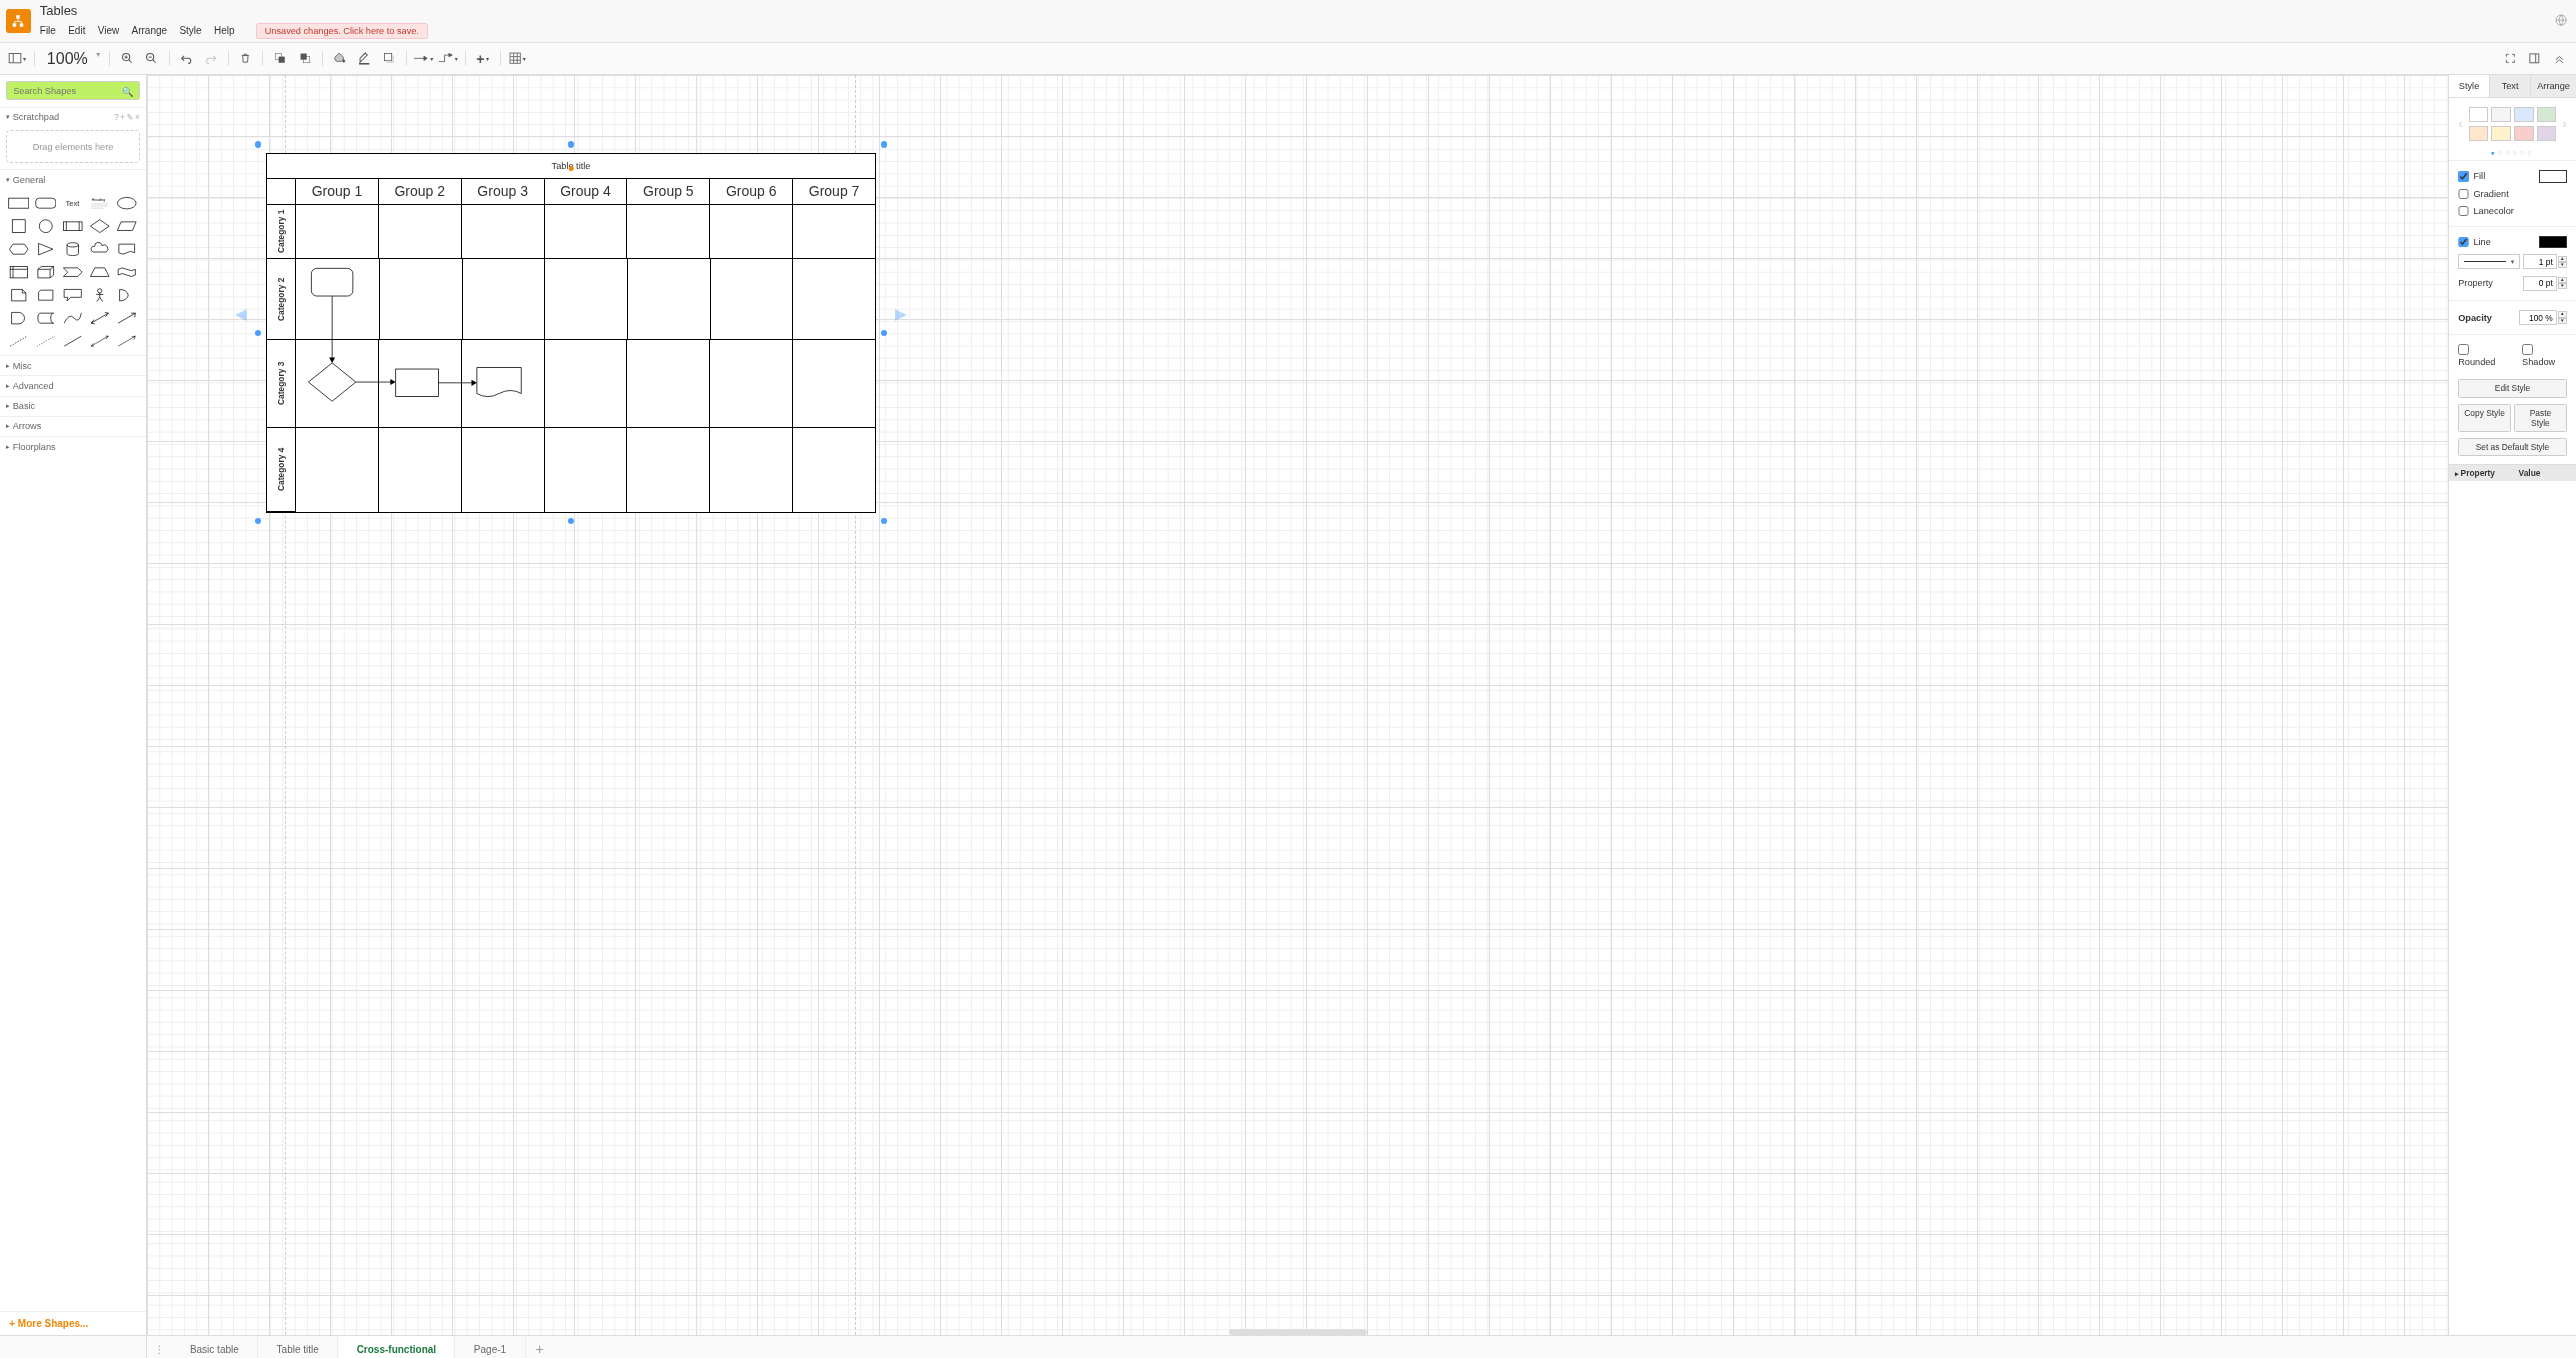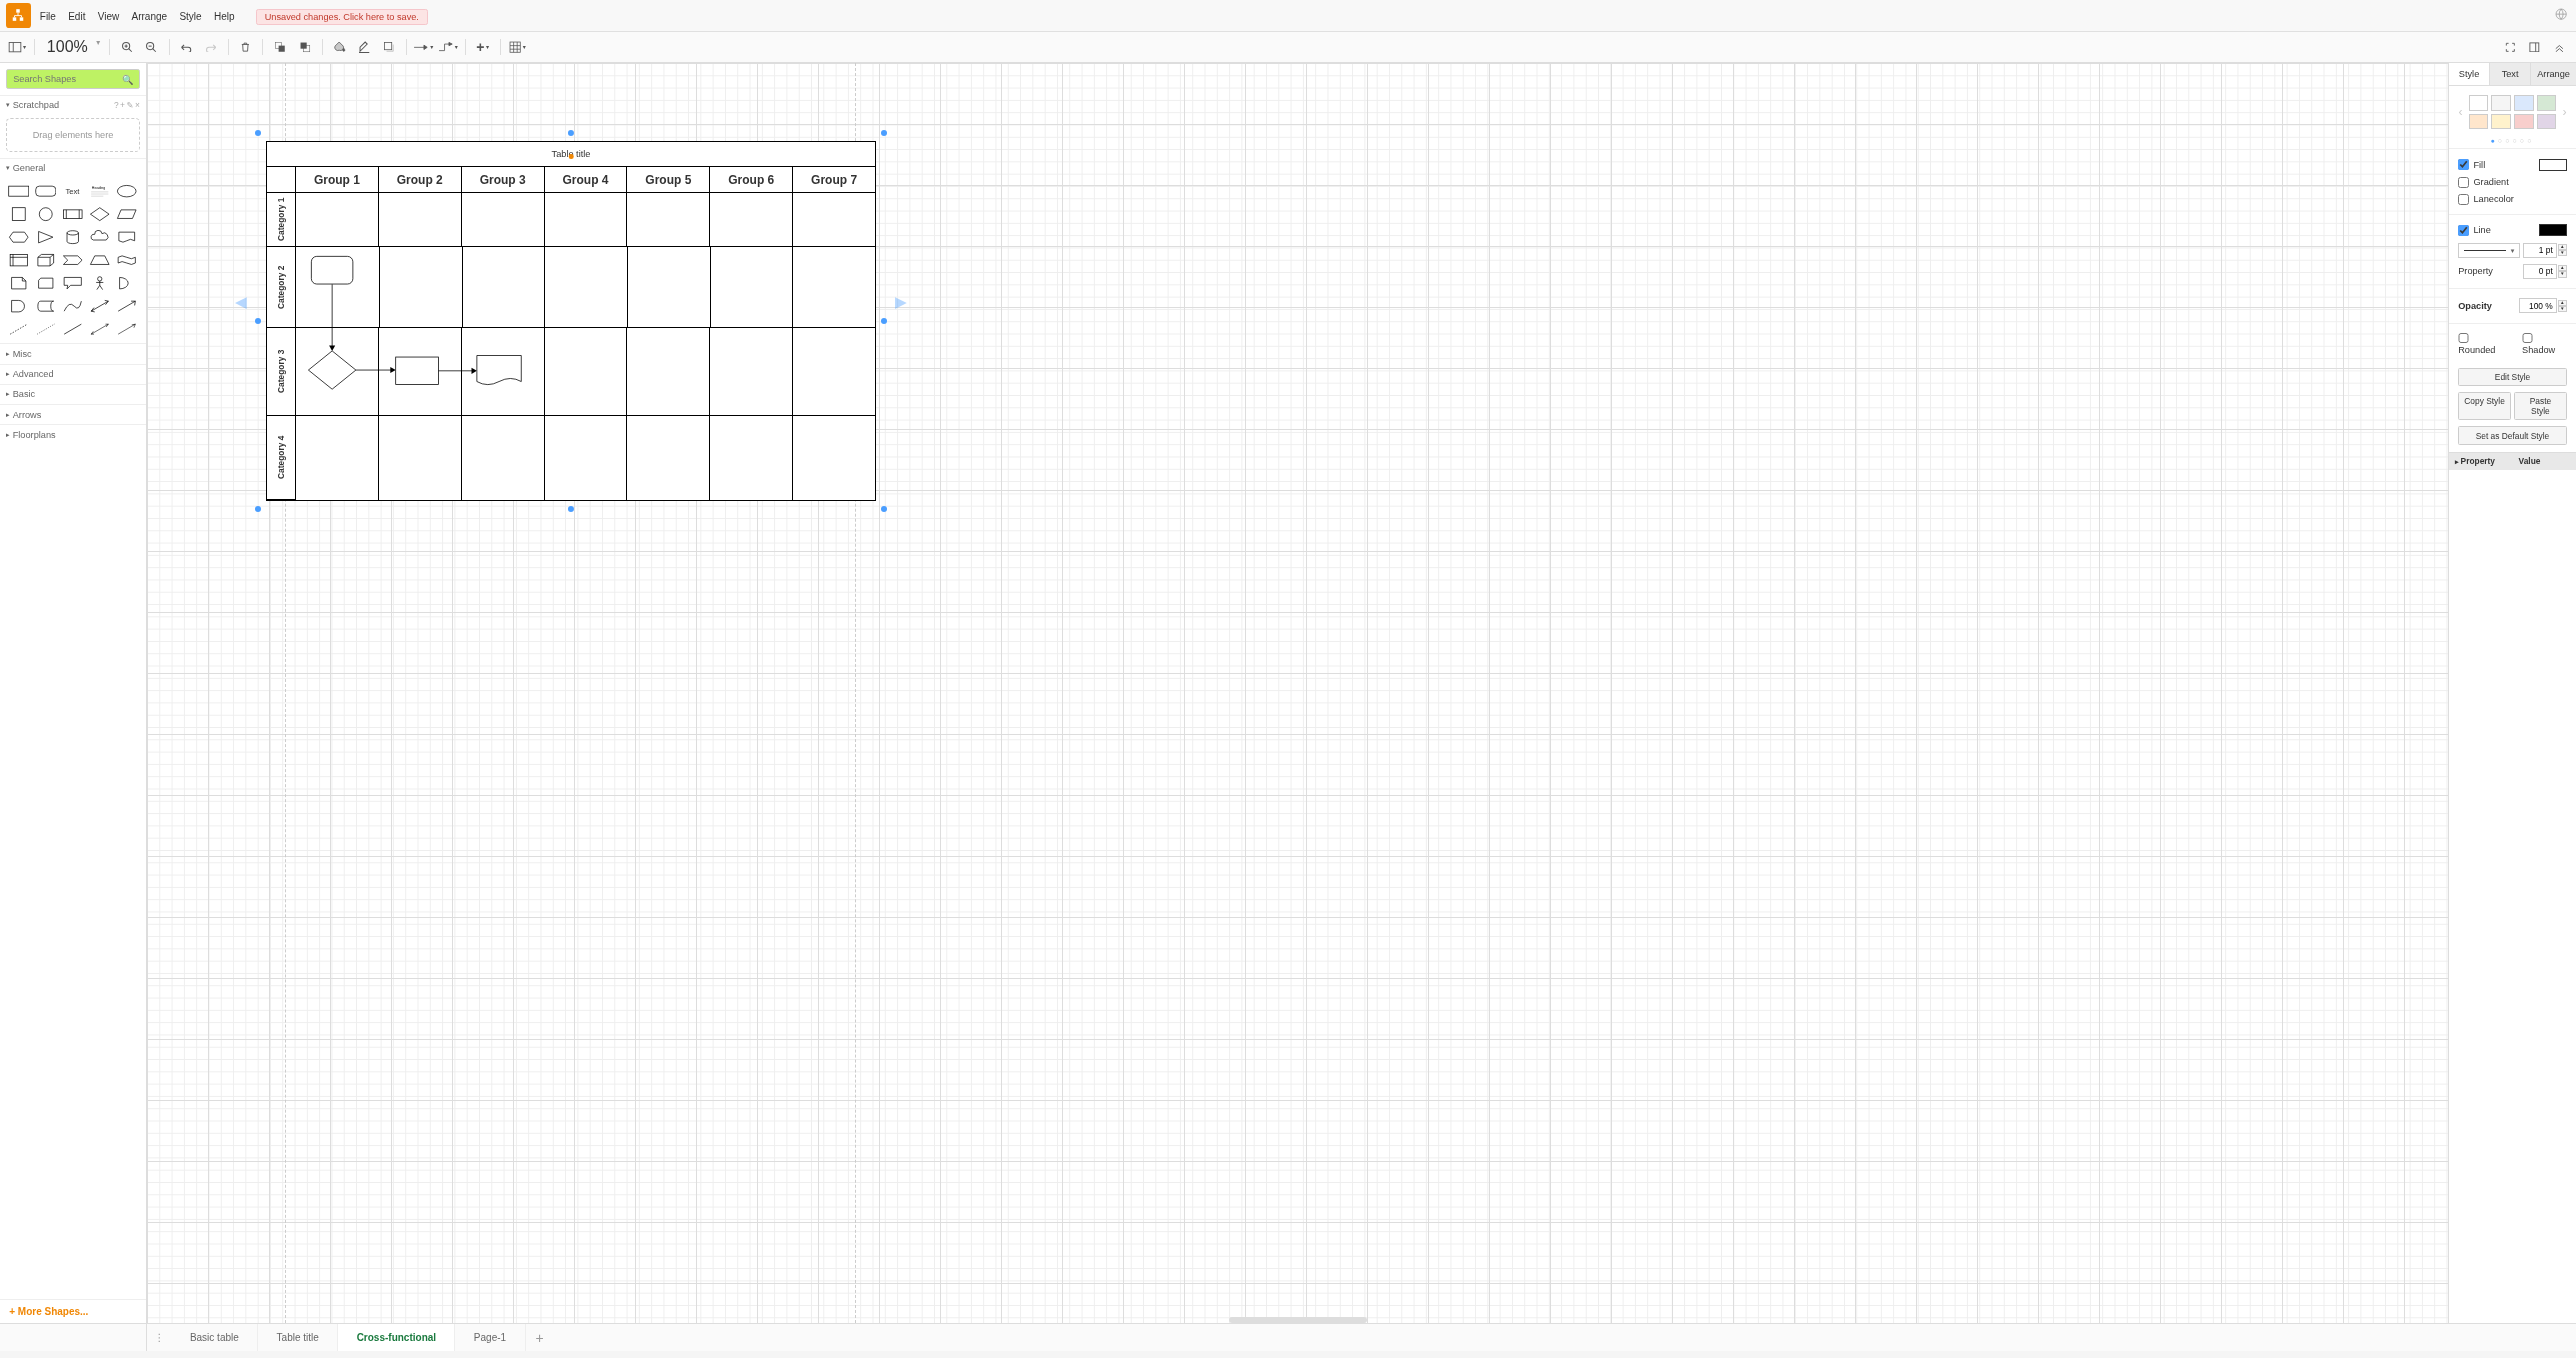--- a/index.html
+++ b/index.html
@@ -82,21 +82,21 @@
     .rot-marker { position: absolute; top: 12.3px; left: 50%; transform: translateX(-50%); width: 4.6px; height: 4.6px; background: #f08705; border-radius: 50%; }
     
     .swim-table { position: absolute; background: #fff; border: 0.8px solid #000; display: flex; flex-direction: column; }
     .swim-title { text-align: center; padding: 7px; font-size: 9.2px; border-bottom: 0.8px solid #000; }
     .swim-body { display: flex; flex: 1; }
     .swim-cats { display: flex; flex-direction: column; border-right: 0.8px solid #000; }
     .swim-hdr-space { height: 26px; border-bottom: 0.8px solid #000; width: 28px; }
     .swim-cat { writing-mode: vertical-rl; transform: rotate(180deg); text-align: center; font-size: 8.4px; font-weight: bold; border-top: 0.8px solid #000; width: 28px; display: flex; align-items: center; justify-content: center; }
     .swim-grid { flex: 1; display: flex; flex-direction: column; }
     .swim-hdr-row { display: flex; height: 26px; }
-    .swim-hdr { flex: 1; border-right: 0.8px solid #000; border-bottom: 0.8px solid #000; display: flex; align-items: center; justify-content: center; font-size: 12px; font-weight: bold; }
+    .swim-hdr { flex: 1; border-right: 0.8px solid #000; border-bottom: 0.8px solid #000; display: flex; align-items: center; justify-content: center; font-size: 14px; font-weight: normal; }
     .swim-hdr:last-child { border-right: none; }
     .swim-row { display: flex; border-bottom: 0.8px solid #000; position: relative; }
     .swim-row:last-child { border-bottom: none; }
     .swim-cell { flex: 1; border-right: 0.8px solid #000; }
     .swim-cell:last-child { border-right: none; }
     
     .nav-arrow { position: absolute; font-size: 15.3px; color: #4a9eff; opacity: 0.4; cursor: pointer; }
     
     
     .sidebar-right { width: 128px; background: #fff; border-left: 0.8px solid #ddd; overflow-y: auto; }
@@ -151,20 +151,21 @@
   <div class="header-top">
     <div class="logo">
       <svg width="14" height="14" viewBox="0 0 24 24">
           <rect x="9" y="2" width="6" height="6" fill="white"></rect>
           <rect x="3" y="16" width="6" height="6" fill="white"></rect>
           <rect x="15" y="16" width="6" height="6" fill="white"></rect>
           <path d="M12 8 V13 M6 16 V13 H18 V16" stroke="white" stroke-width="1.5" fill="none"></path>
         </svg>
     </div>
     <div class="title-area">
+      <div class="doc-title">Tables</div>
       <div class="menu-bar">
         <span class="menu-item">File</span>
         <span class="menu-item">Edit</span>
         <span class="menu-item">View</span>
         <span class="menu-item">Arrange</span>
         <span class="menu-item">Style</span>
         <span class="menu-item">Help</span>
         <button class="unsaved-btn">Unsaved changes. Click here to save.</button>
       </div>
     </div>

